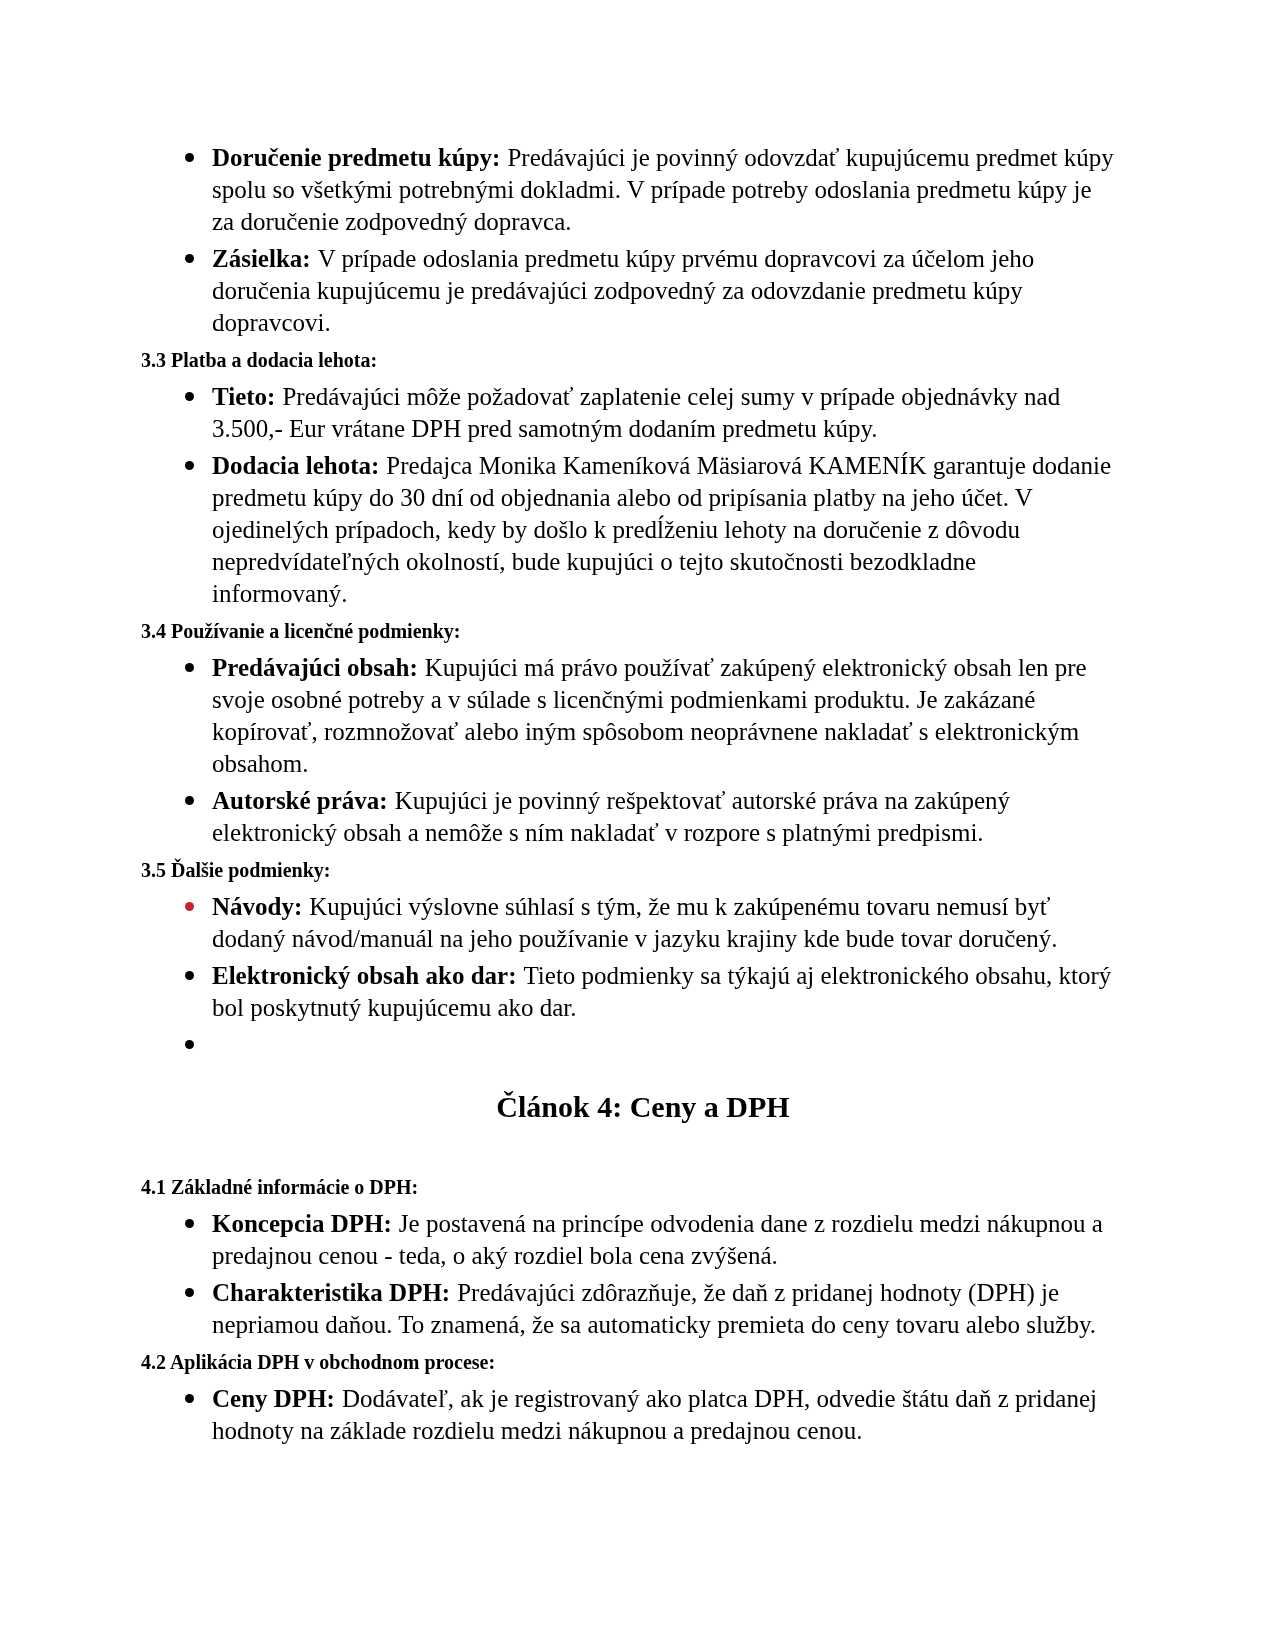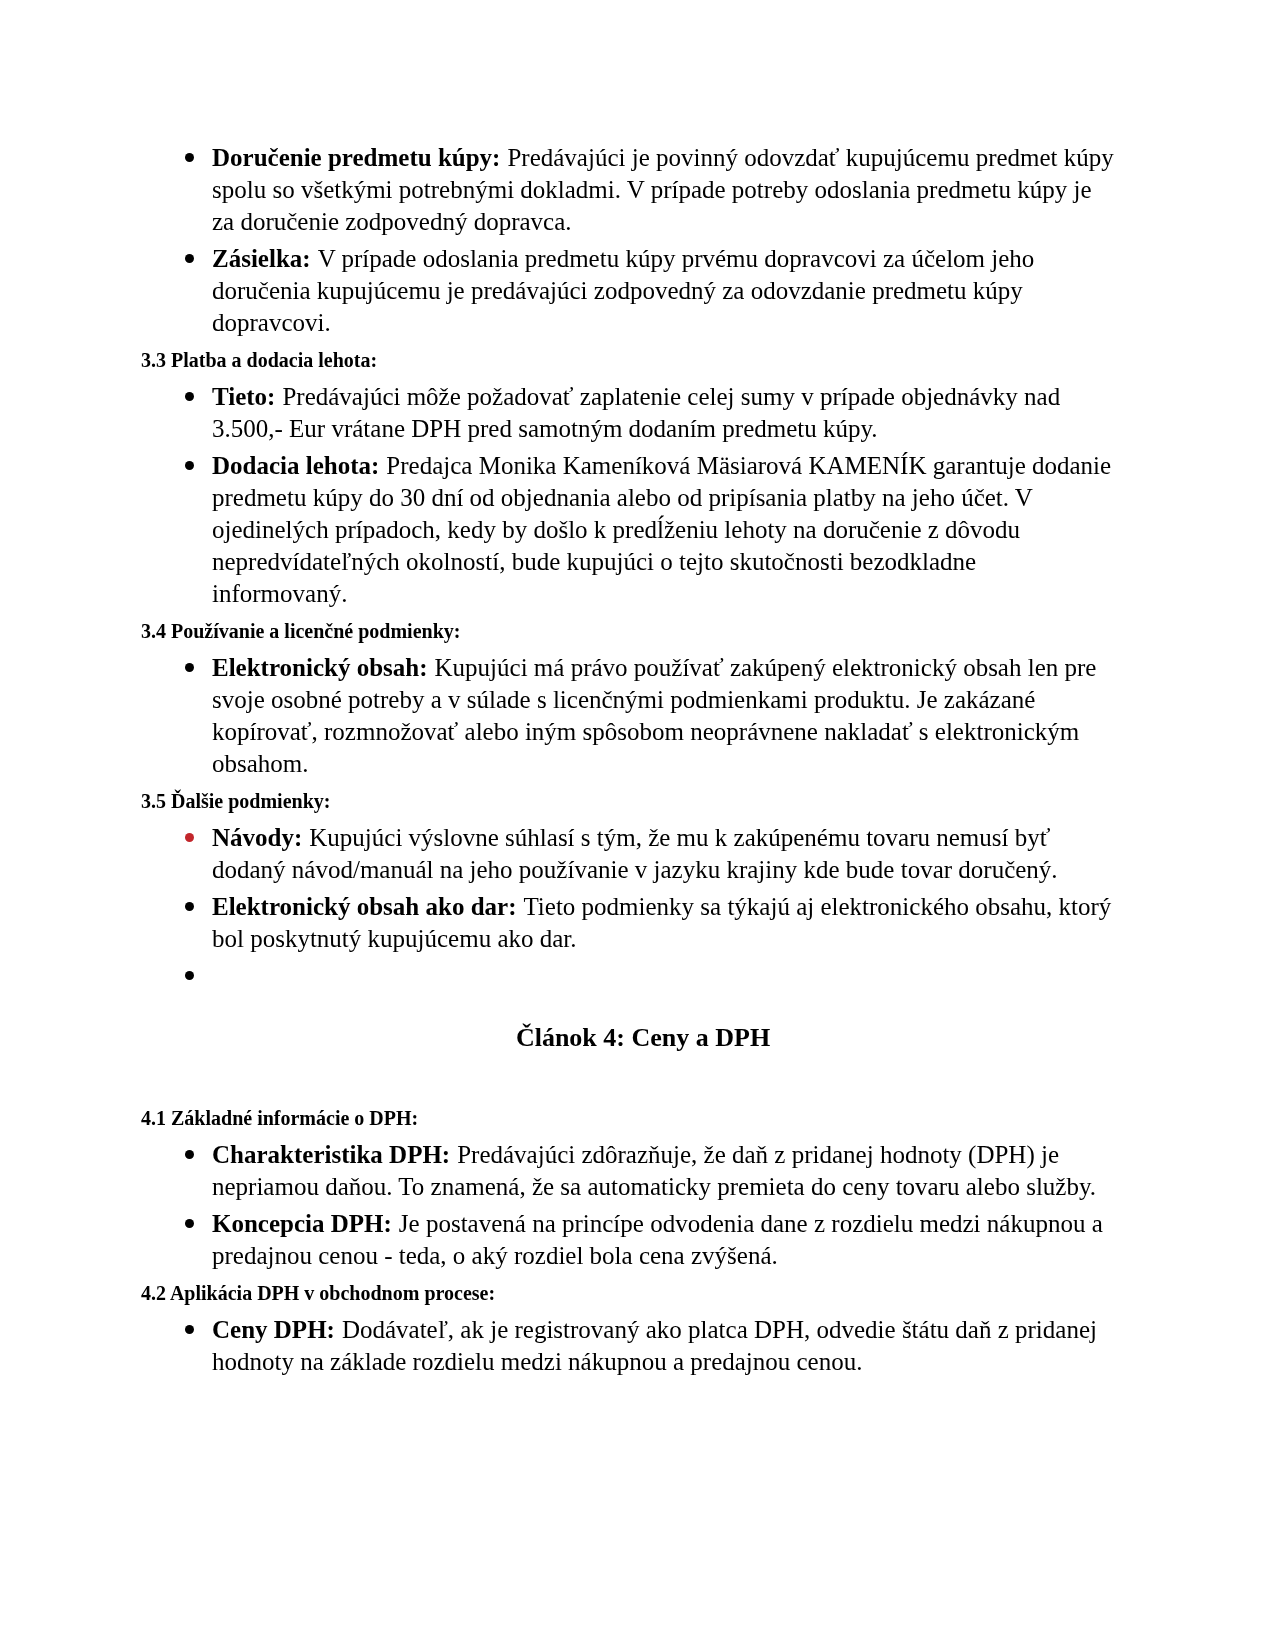--- a/index.html
+++ b/index.html
@@ -17,21 +17,21 @@
   }
   .sec-h {
     font-weight: bold;
     font-size: 20px;
     line-height: 32px;
     margin: 2px 0 5px 0;
   }
   .article-h {
     text-align: center;
     font-weight: bold;
-    font-size: 26px;
+    font-size: 30px;
     line-height: 36px;
     margin: 28px 0 46px 0;
   }
   .li {
     position: relative;
     padding-left: 71px;
     margin: 0 0 5px 0;
     font-size: 25px;
     line-height: 32px;
     min-height: 32px;
@@ -68,44 +68,46 @@
 3.500,- Eur vrátane DPH pred samotným dodaním predmetu kúpy.</span></div>
 
   <div class="li"><span class="marker"></span><b class="label">Dodacia lehota:</b><span class="text">Predajca Monika Kameníková Mäsiarová  KAMENÍK garantuje dodanie
 predmetu kúpy do 30 dní od objednania alebo od pripísania platby na jeho účet. V
 ojedinelých prípadoch, kedy by došlo k predĺženiu lehoty na doručenie z dôvodu
 nepredvídateľných okolností, bude kupujúci o tejto skutočnosti bezodkladne
 informovaný.</span></div>
 
   <div class="sec-h">3.4 Používanie a licenčné podmienky:</div>
 
-  <div class="li"><span class="marker"></span><b class="label">Elektronický obsah:</b><span class="text">Kupujúci má právo používať zakúpený elektronický obsah len pre
+  <div class="li"><span class="marker"></span><b class="label">Predávajúci obsah:</b><span class="text">Kupujúci má právo používať zakúpený elektronický obsah len pre
 svoje osobné potreby a v súlade s licenčnými podmienkami produktu. Je zakázané
 kopírovať, rozmnožovať alebo iným spôsobom neoprávnene nakladať s elektronickým
 obsahom.</span></div>
 
+  <div class="li"><span class="marker"></span><b class="label">Autorské práva:</b><span class="text">Kupujúci je povinný rešpektovať autorské práva na zakúpený
+elektronický obsah a nemôže s ním nakladať v rozpore s platnými predpismi.</span></div>
 
   <div class="sec-h">3.5 Ďalšie podmienky:</div>
 
   <div class="li red-bullet"><span class="marker"></span><b class="label">Návody:</b><span class="text">Kupujúci výslovne súhlasí s tým, že mu k zakúpenému tovaru nemusí byť
 dodaný návod/manuál na jeho používanie v jazyku krajiny kde bude tovar doručený.</span></div>
 
   <div class="li"><span class="marker"></span><b class="label">Elektronický obsah ako dar:</b><span class="text">Tieto podmienky sa týkajú aj elektronického obsahu, ktorý
 bol poskytnutý kupujúcemu ako dar.</span></div>
 
   <div class="li"><span class="marker"></span><b class="label"></b><span class="text"></span></div>
 
   <div class="article-h">Článok 4: Ceny a DPH</div>
 
   <div class="sec-h">4.1 Základné informácie o DPH:</div>
 
+  <div class="li"><span class="marker"></span><b class="label">Koncepcia DPH:</b><span class="text">Je postavená na princípe odvodenia dane z rozdielu medzi nákupnou a
+predajnou cenou - teda, o aký rozdiel bola cena zvýšená.</span></div>
+
   <div class="li"><span class="marker"></span><b class="label">Charakteristika DPH:</b><span class="text">Predávajúci zdôrazňuje, že daň z pridanej hodnoty (DPH) je
 nepriamou daňou. To znamená, že sa automaticky premieta do ceny tovaru alebo služby.</span></div>
-
-  <div class="li"><span class="marker"></span><b class="label">Koncepcia DPH:</b><span class="text">Je postavená na princípe odvodenia dane z rozdielu medzi nákupnou a
-predajnou cenou - teda, o aký rozdiel bola cena zvýšená.</span></div>
 
   <div class="sec-h">4.2 Aplikácia DPH v obchodnom procese:</div>
 
   <div class="li"><span class="marker"></span><b class="label">Ceny DPH:</b><span class="text">Dodávateľ, ak je registrovaný ako platca DPH, odvedie štátu daň z pridanej
 hodnoty na základe rozdielu medzi nákupnou a predajnou cenou.</span></div>
 
 </div>
 
 </body></html>

